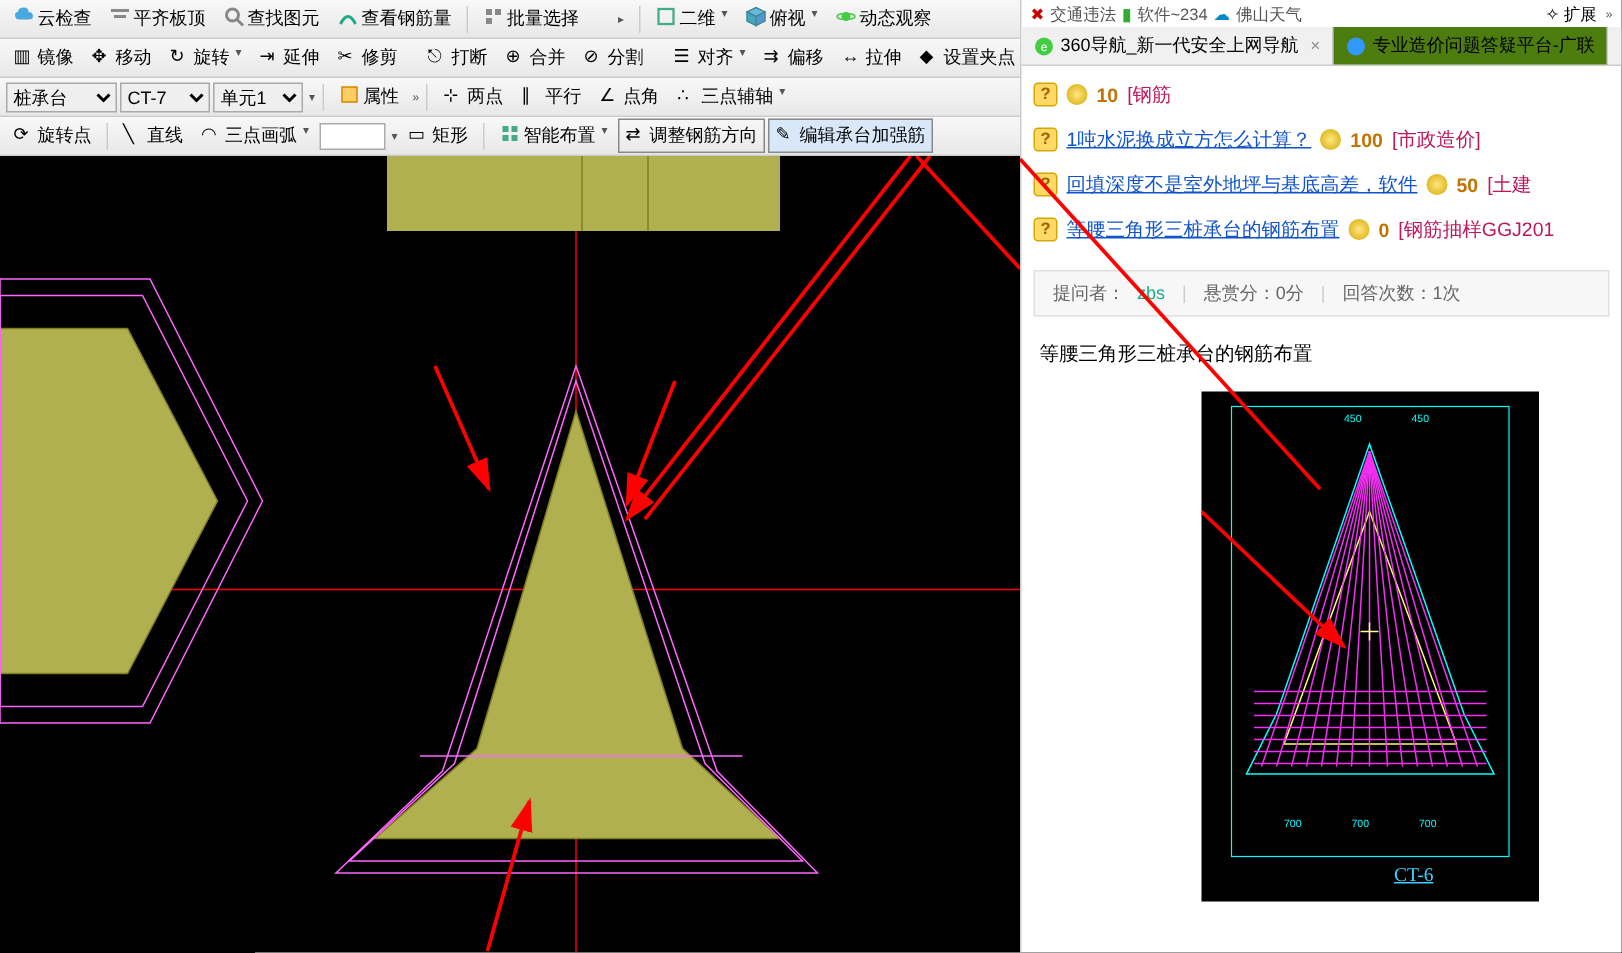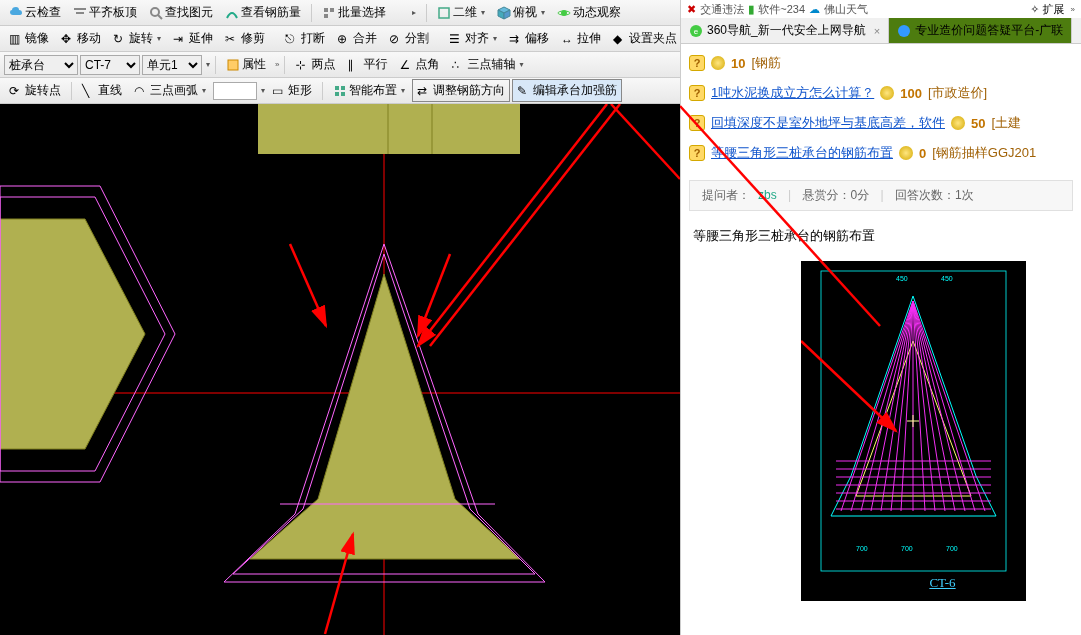--- a/index.html
+++ b/index.html
@@ -3,21 +3,21 @@
   <meta charset="utf-8">
   <style>
     * { margin: 0; padding: 0; box-sizing: border-box; }
     body { font-family: "Microsoft YaHei", SimSun, sans-serif; font-size: 12px; overflow: hidden; width: 1081px; height: 635px; display: flex; }
     
     .left-panel { width: 680px; height: 635px; display: flex; flex-direction: column; background: #f0f0f0; }
     .right-panel { flex: 1; height: 635px; background: #fff; border-left: 1px solid #ccc; }
     
     
     .toolbar { display: flex; align-items: center; height: 26px; background: linear-gradient(#f8f8f8, #e8e8e8); border-bottom: 1px solid #ccc; padding: 0 4px; gap: 2px; flex-wrap: nowrap; white-space: nowrap; }
-    .toolbar-btn { display: inline-flex; align-items: center; gap: 2px; padding: 2px 4px; cursor: pointer; border: 1px solid transparent; }
+    .toolbar-btn { display: inline-flex; align-items: flex-start; gap: 2px; padding: 2px 4px; cursor: pointer; border: 1px solid transparent; }
     .toolbar-btn.active { border: 1px solid #888; background: #d8e8f8; }
     .tb-icon { width: 14px; height: 14px; display: inline-block; }
     .tb-sep { width: 1px; height: 18px; background: #ccc; margin: 0 3px; }
     .dropdown-arrow { font-size: 8px; color: #555; margin-left: 2px; }
     
     select.tb-select { font-size: 12px; height: 20px; border: 1px solid #aaa; }
     input.tb-input { width: 44px; height: 18px; border: 1px solid #aaa; font-size: 11px; }
     
     
     .canvas-area { flex: 1; background: #000; position: relative; overflow: hidden; }
@@ -25,21 +25,21 @@
     .browser-tabs { display: flex; height: 26px; background: #f0f0f0; border-bottom: 1px solid #ccc; }
     .browser-tab { display: flex; align-items: center; padding: 0 8px; gap: 4px; font-size: 12px; border-right: 1px solid #ccc; cursor: pointer; }
     .browser-tab .close { color: #888; font-size: 11px; margin-left: 4px; }
     
     .qa-list { padding: 4px; }
     .qa-item { display: flex; align-items: center; padding: 6px 4px; gap: 6px; font-size: 13px; }
     .q-icon { width: 16px; height: 16px; background: #ffd966; border: 1px solid #d4a800; border-radius: 3px; display: flex; align-items: center; justify-content: center; font-weight: bold; color: #a06000; font-size: 11px; flex-shrink: 0; }
     .qa-link { color: #1155cc; text-decoration: underline; cursor: pointer; }
     .coin { width: 14px; height: 14px; background: radial-gradient(#ffe680, #d4a800); border-radius: 50%; flex-shrink: 0; }
     .qa-pts { color: #c27400; font-weight: bold; text-align: right; }
-    .qa-cat { color: #a16207; }
+    .qa-cat { color: #be185d; }
     
     .meta-bar { border: 1px solid #e0e0e0; background: #f7f7f7; padding: 6px 8px; margin: 8px; font-size: 12px; color: #666; }
     .meta-bar span { margin: 0 4px; }
     .meta-sep { color: #ccc; }
     
     .q-title { padding: 8px 12px; font-size: 13px; }
     
     .ref-img-box { margin: 8px; margin-left: 120px; width: 225px; height: 340px; background: #000; position: relative; }
     .ref-caption { position: absolute; bottom: 10px; left: 50%; transform: translateX(-50%); color: #40d0ff; text-decoration: underline; font-size: 13px; font-family: serif; margin-left: 29px; }
     

